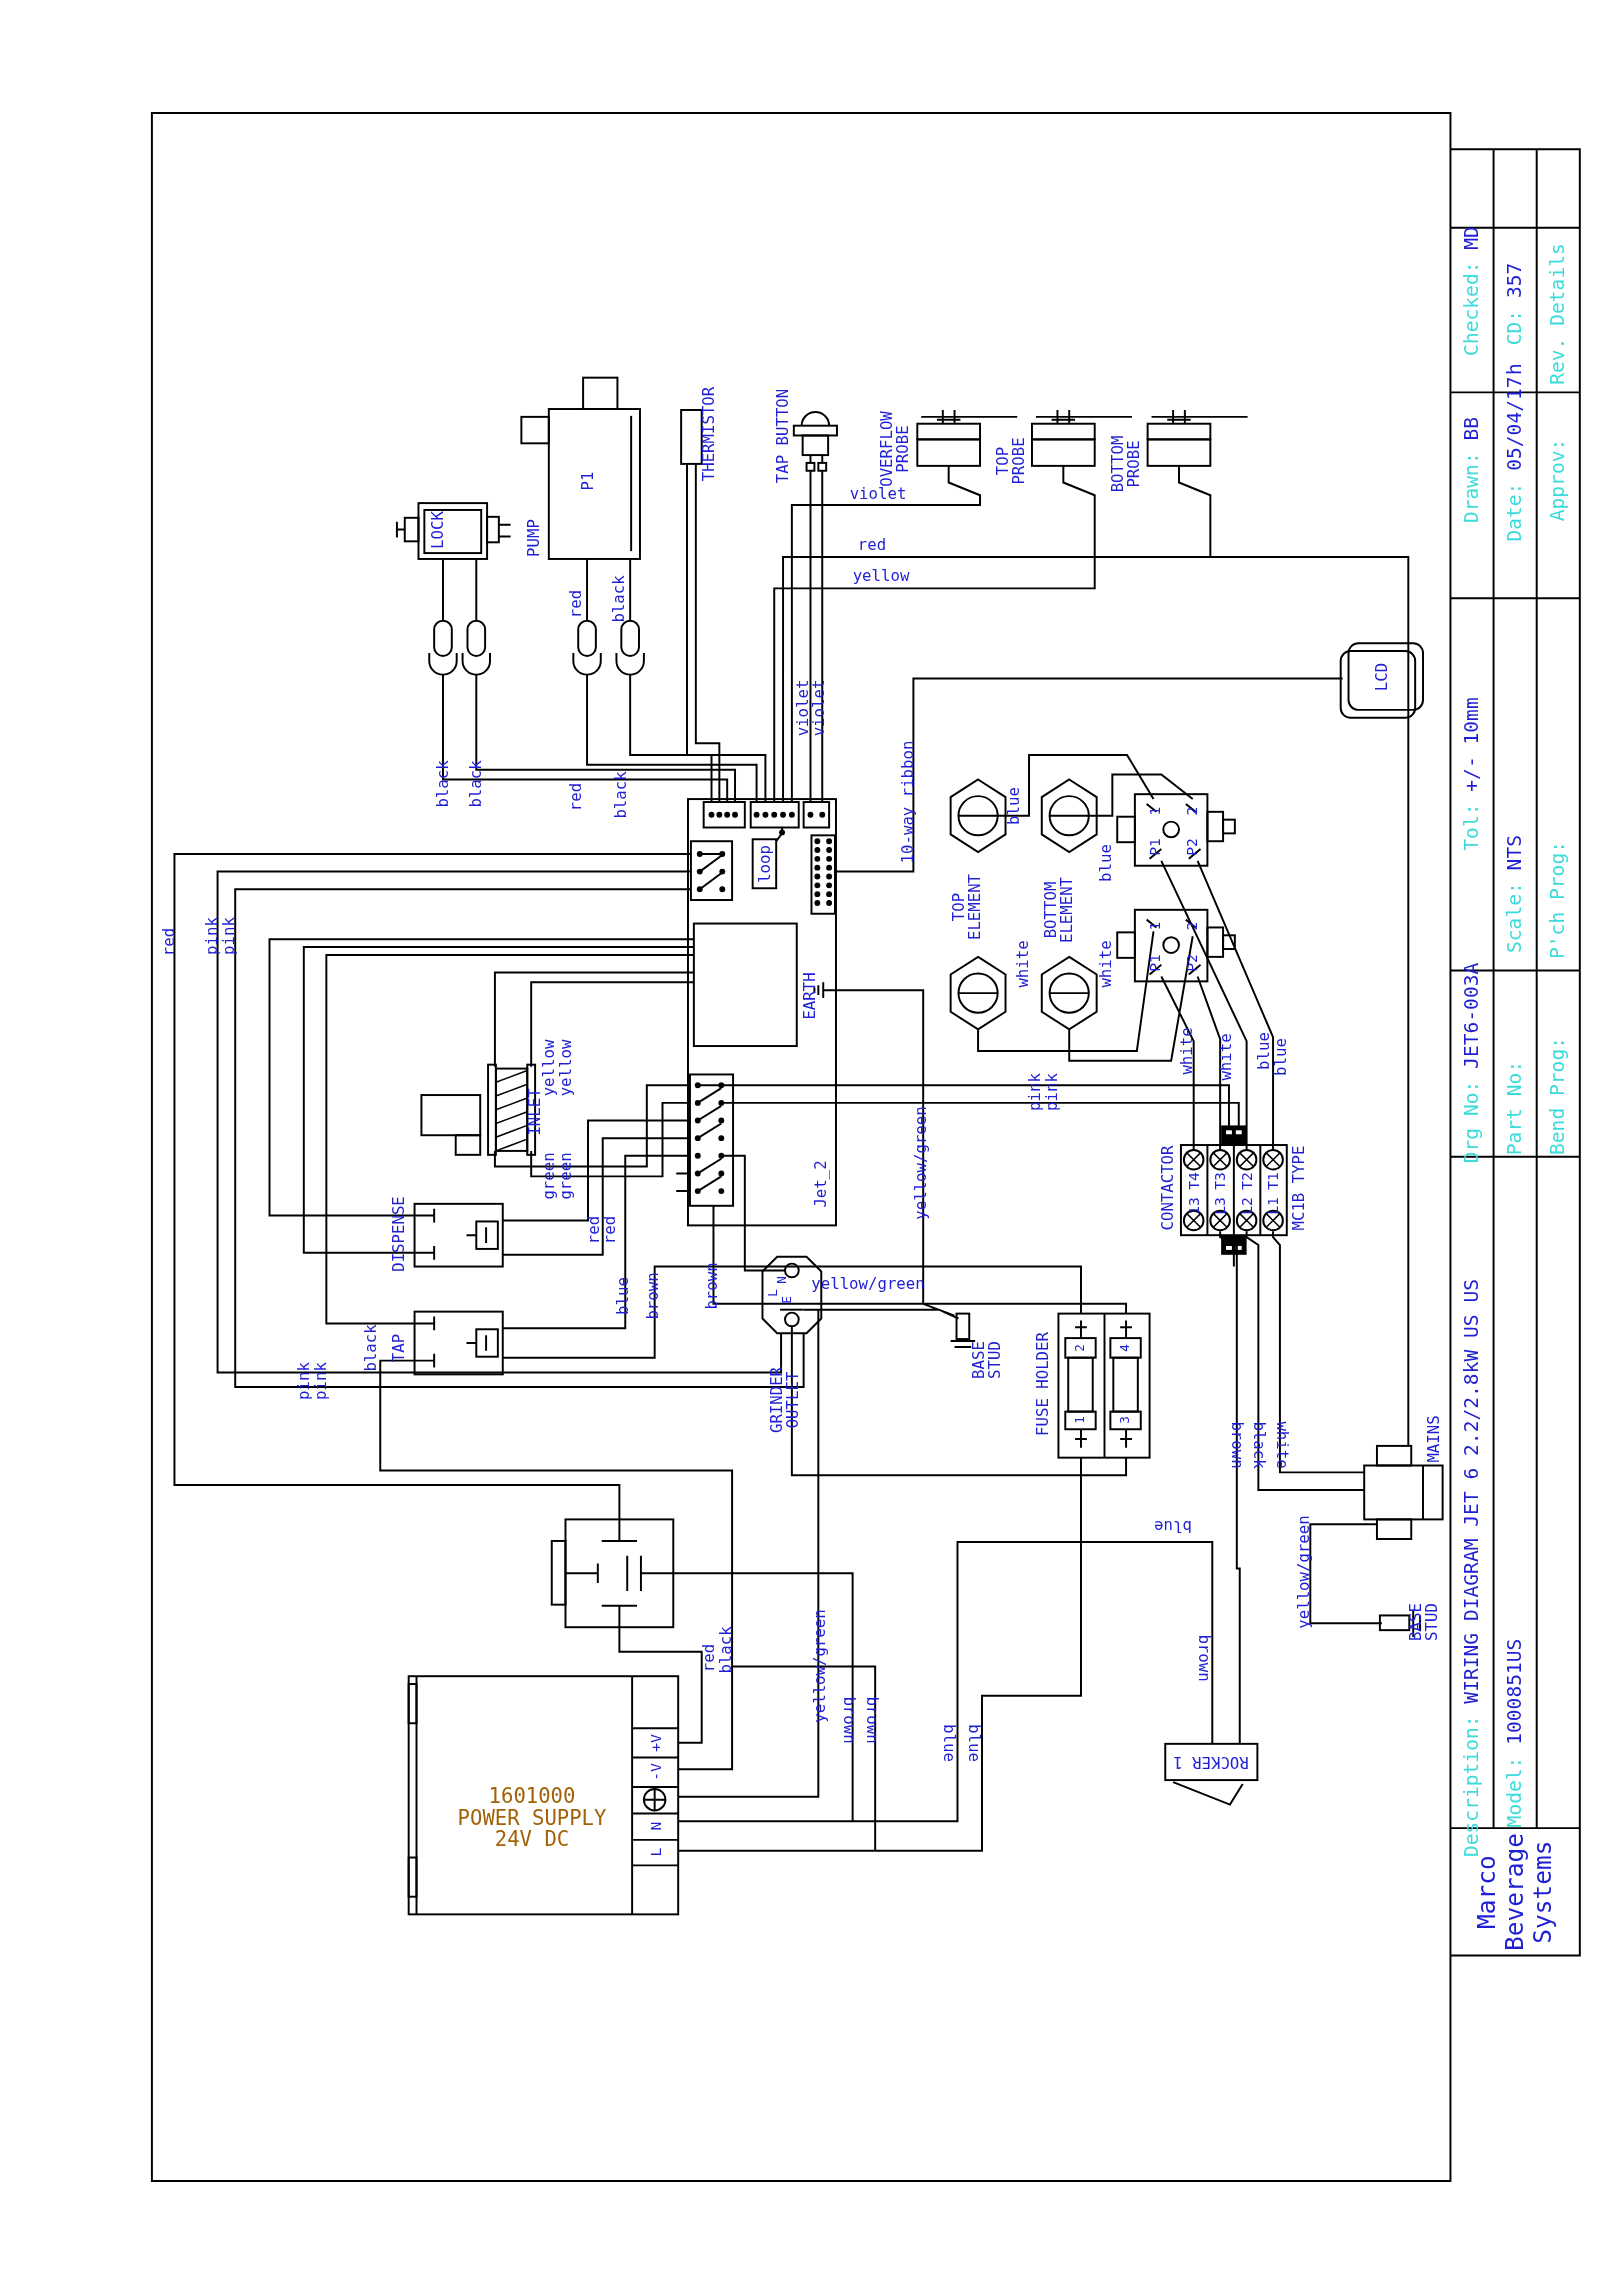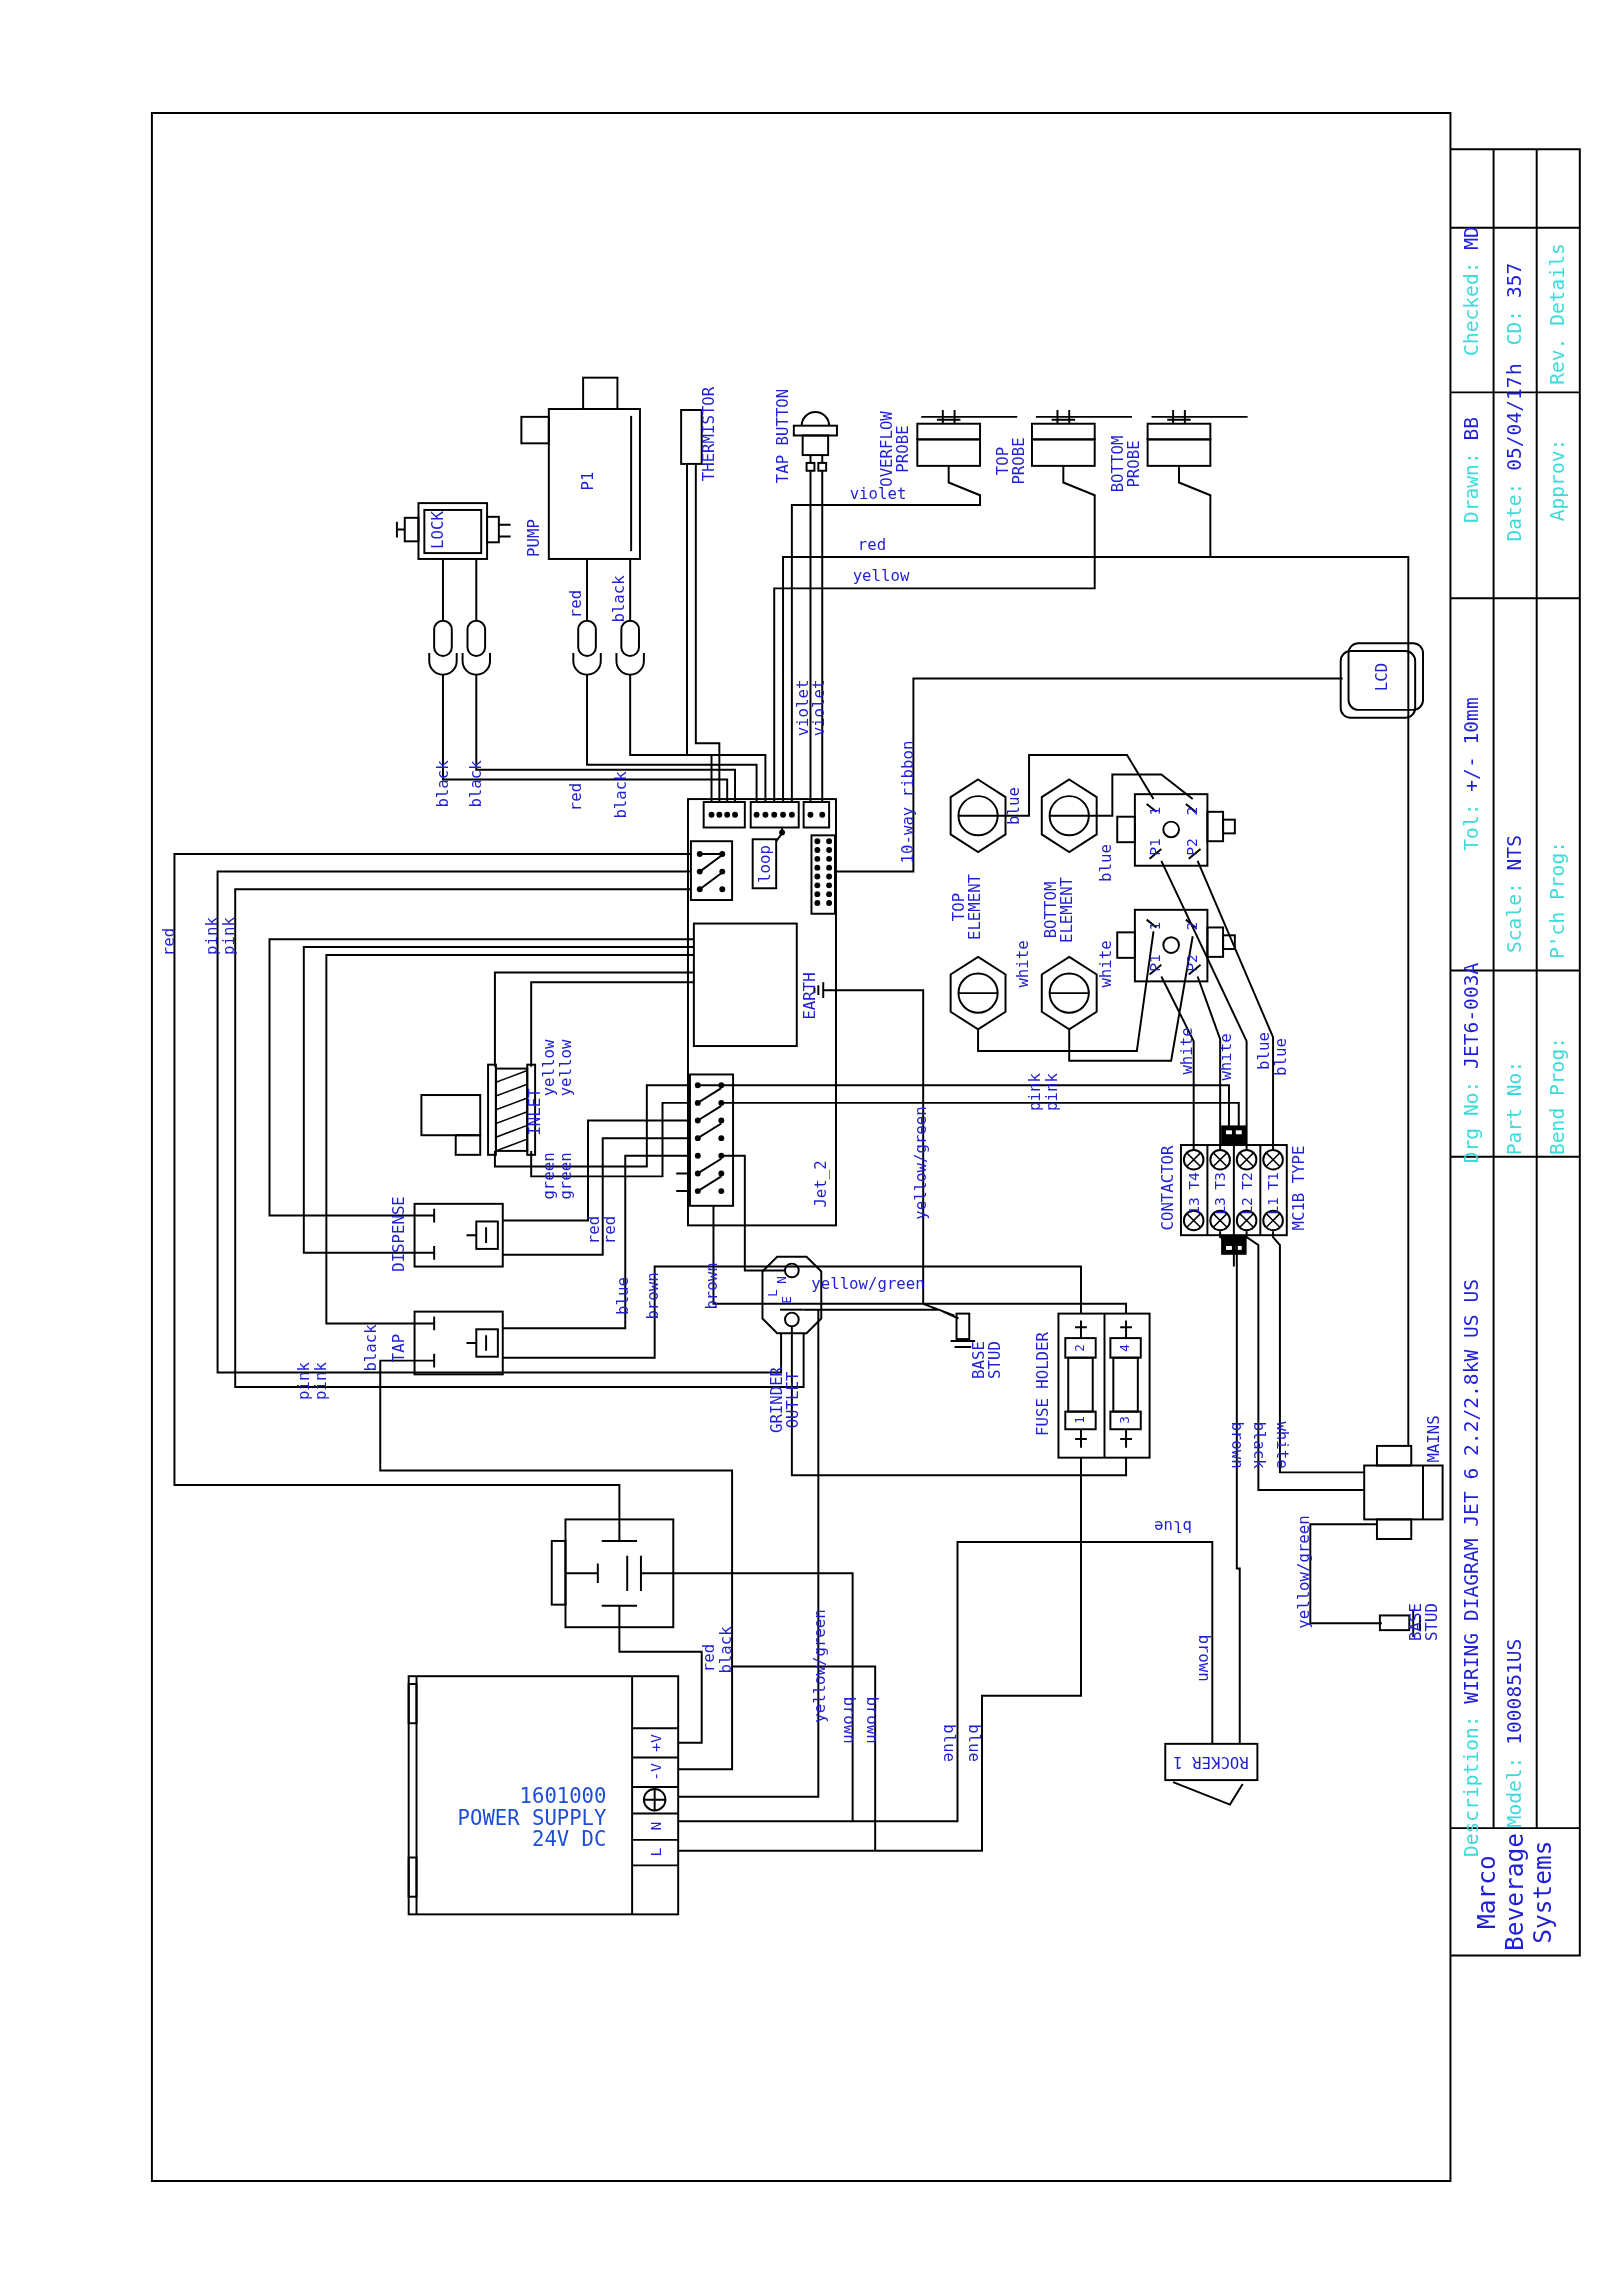--- a/index.html
+++ b/index.html
@@ -6,21 +6,21 @@
   #page{position:relative;width:1620px;height:2293px;background:#fff;overflow:hidden;
         font-family:"DejaVu Sans Mono",monospace;}
   svg{position:absolute;left:0;top:0;}
   .lbl{position:absolute;color:#1f1fd3;font-size:15.7px;line-height:1.05;white-space:pre;
        text-align:center;transform:translate(-50%,-50%);}
   .r-90{transform:translate(-50%,-50%) rotate(-90deg);}
   .r90{transform:translate(-50%,-50%) rotate(90deg);}
   .r180{transform:translate(-50%,-50%) rotate(180deg);}
   .sm{font-size:12.7px;}
   .md{font-size:14.7px;}
-  .blk{color:#1d4ed8;font-size:20.6px;text-align:right;}
+  .blk{color:#a16207;font-size:20.6px;text-align:center;}
   .tb{font-size:19.6px;color:#1f1fd3;}
   .cy{color:#3cdbdb;}
   .company{font-size:24.5px;line-height:1.15;}
 </style>
 </head>
 <body>
 
 <div id="page">
 
 <svg id="cv" width="1620" height="2293" viewBox="0 0 1653 2339" fill="none" stroke="#000" stroke-width="2">

